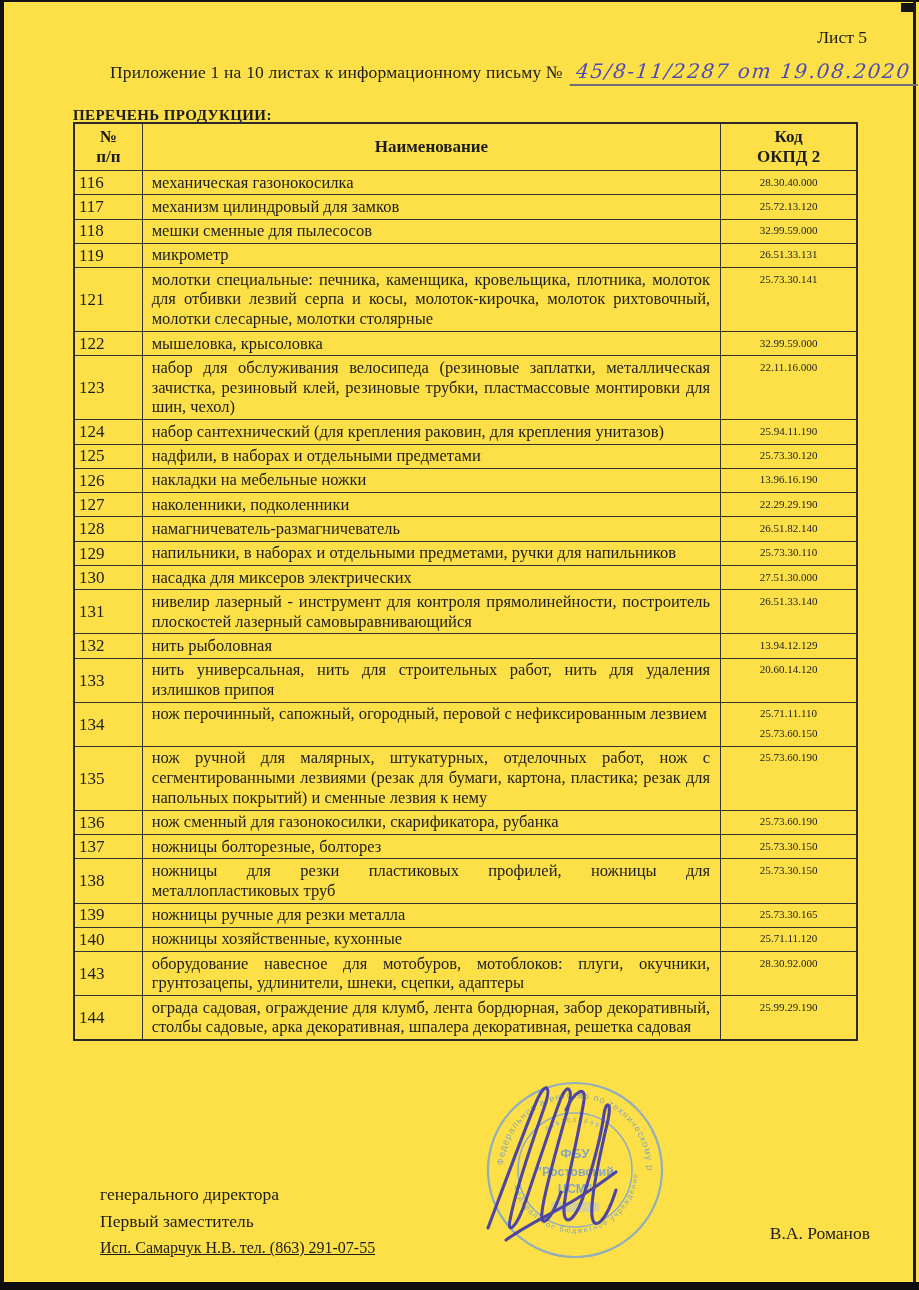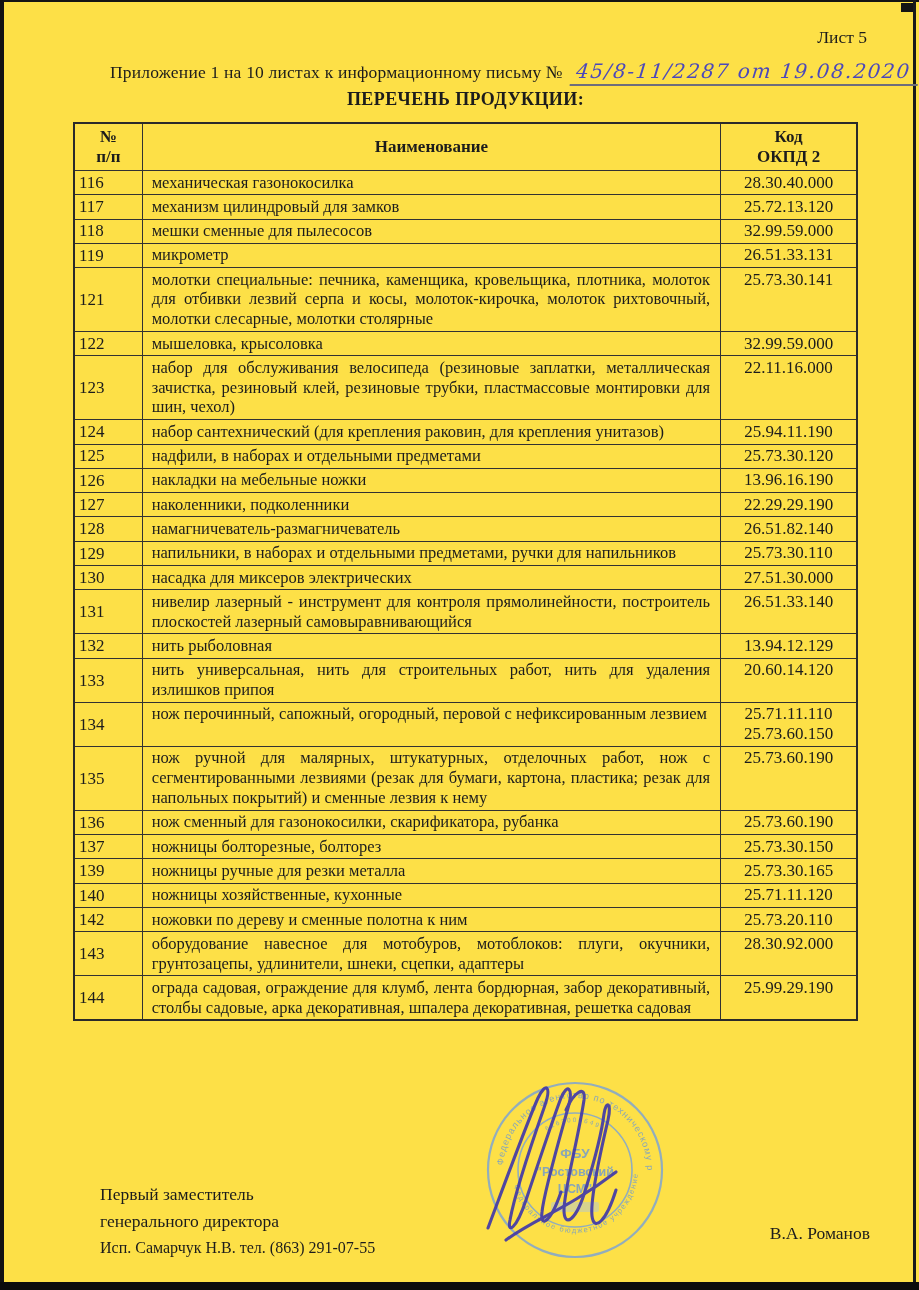--- a/index.html
+++ b/index.html
@@ -17,41 +17,41 @@
 
   .sheet-label{position:absolute;top:27px;right:52px;font-size:17.5px;}
   .appendix{position:absolute;top:59px;left:110px;font-size:17.5px;white-space:nowrap;}
   .appendix .printed{letter-spacing:.2px;}
   .handwritten{
     display:inline-block;color:#4b48bb;font-size:20px;font-style:italic;
     letter-spacing:1.6px;border-bottom:2px solid #6e6e7c;padding:0 8px 1px 5px;
     transform:skewX(-6deg);margin-left:4px;font-family:"DejaVu Serif",serif;
   }
   .doc-title{
-    position:absolute;top:89px;left:73px;width:785px;text-align:center;
-    font-weight:bold;font-size:18px;letter-spacing:.4px;
+    position:absolute;top:107px;left:73px;width:785px;
+    font-weight:bold;font-size:15px;letter-spacing:.4px;
   }
 
   table.products{
     position:absolute;top:122px;left:73px;width:785px;
     border-collapse:collapse;table-layout:fixed;font-size:16.5px;
     border:2.5px solid #2a2a2a;
   }
   .products th,.products td{border:1.5px solid #323232;}
   .products th{font-weight:bold;text-align:center;vertical-align:middle;padding:3px 4px;line-height:20px;font-size:17px;}
   .col-num{width:66px;}
   .col-name{width:560px;}
   .col-code{width:132px;}
   td.c-num{text-align:left;vertical-align:middle;padding:1px 4px;line-height:19.5px;font-size:17px;}
   td.c-name{text-align:justify;text-align-last:left;vertical-align:top;padding:1.5px 10px 2px 9px;line-height:19.8px;border-radius:10px;}
-  td.c-code{text-align:center;vertical-align:top;padding:1.5px 3px 2px;line-height:19.8px;font-size:17px;white-space:pre-line;}
+  td.c-code{text-align:center;vertical-align:top;padding:1.5px 3px 2px;line-height:19.8px;font-size:11px;white-space:pre-line;}
 
   .footer-title{position:absolute;left:100px;top:1181px;font-size:17.5px;line-height:27px;}
   .signer-name{position:absolute;right:49px;top:1203px;font-size:17.5px;margin-top:20px;}
-  .executor{position:absolute;left:100px;top:1239px;font-size:16px;}
+  .executor{position:absolute;left:100px;top:1239px;font-size:16px;text-decoration:underline;}
 
   .stamp-wrap{position:absolute;left:466px;top:1050px;width:224px;height:224px;}
   .stamp-wrap svg{display:block;}
   .stamp-text{font-family:"Liberation Sans","DejaVu Sans",sans-serif;fill:#6f9ad0;}
 </style>
 </head>
 <body>
 
 <div class="page">
 
@@ -190,50 +190,50 @@
       <td class="c-num">136</td>
       <td class="c-name">нож сменный для газонокосилки, скарификатора, рубанка</td>
       <td class="c-code">25.73.60.190</td>
     </tr>
         <tr>
       <td class="c-num">137</td>
       <td class="c-name">ножницы болторезные, болторез</td>
       <td class="c-code">25.73.30.150</td>
     </tr>
         <tr>
+      <td class="c-num">138</td>
+      <td class="c-name">ножницы для резки пластиковых профилей, ножницы для металлопластиковых труб</td>
+      <td class="c-code">25.73.30.150</td>
+    </tr>
+        <tr>
       <td class="c-num">139</td>
       <td class="c-name">ножницы ручные для резки металла</td>
       <td class="c-code">25.73.30.165</td>
     </tr>
         <tr>
       <td class="c-num">140</td>
       <td class="c-name">ножницы хозяйственные, кухонные</td>
       <td class="c-code">25.71.11.120</td>
     </tr>
         <tr>
-      <td class="c-num">142</td>
-      <td class="c-name">ножовки по дереву и сменные полотна к ним</td>
-      <td class="c-code">25.73.20.110</td>
-    </tr>
-        <tr>
       <td class="c-num">143</td>
       <td class="c-name">оборудование навесное для мотобуров, мотоблоков: плуги, окучники, грунтозацепы, удлинители, шнеки, сцепки, адаптеры</td>
       <td class="c-code">28.30.92.000</td>
     </tr>
         <tr>
       <td class="c-num">144</td>
       <td class="c-name">ограда садовая, ограждение для клумб, лента бордюрная, забор декоративный, столбы садовые, арка декоративная, шпалера декоративная, решетка садовая</td>
       <td class="c-code">25.99.29.190</td>
     </tr>
       </tbody>
   </table>
 
   <div class="footer-title">
+    <div>генерального директора</div>
     <div>Первый заместитель</div>
-    <div>генерального директора</div>
   </div>
 
   <div class="signer-name">В.А. Романов</div>
 
   <div class="executor">Исп. Самарчук Н.В. тел. (863) 291-07-55</div>
 
   <div class="stamp-wrap">
     <svg width="224" height="224" viewBox="0 0 224 224">
       <g opacity="0.82">
         <circle cx="109" cy="120" r="87" fill="none" stroke="#7ba3d6" stroke-width="2.2"></circle>

